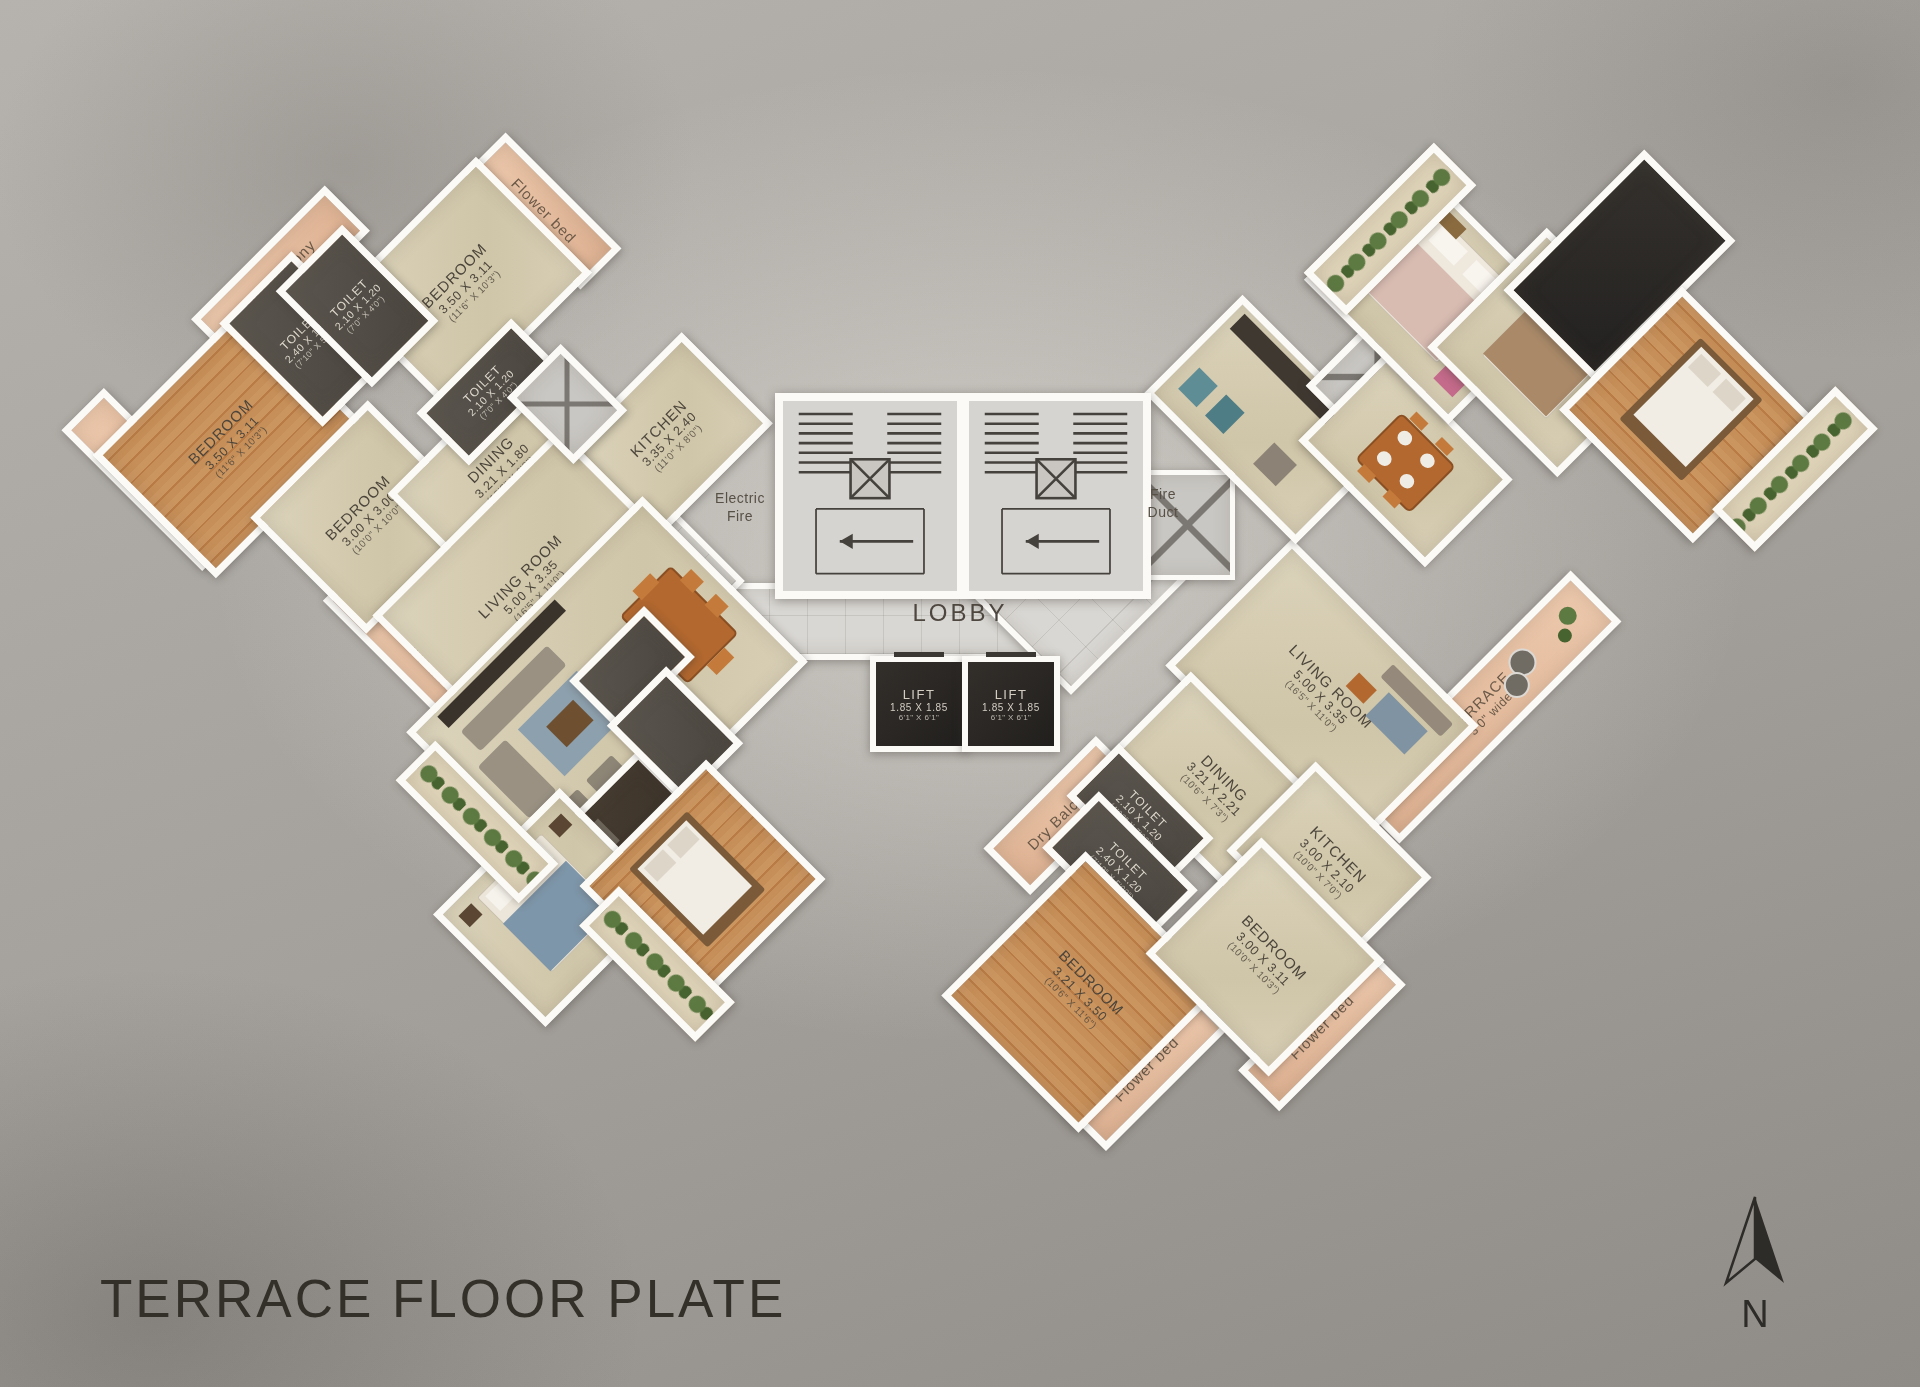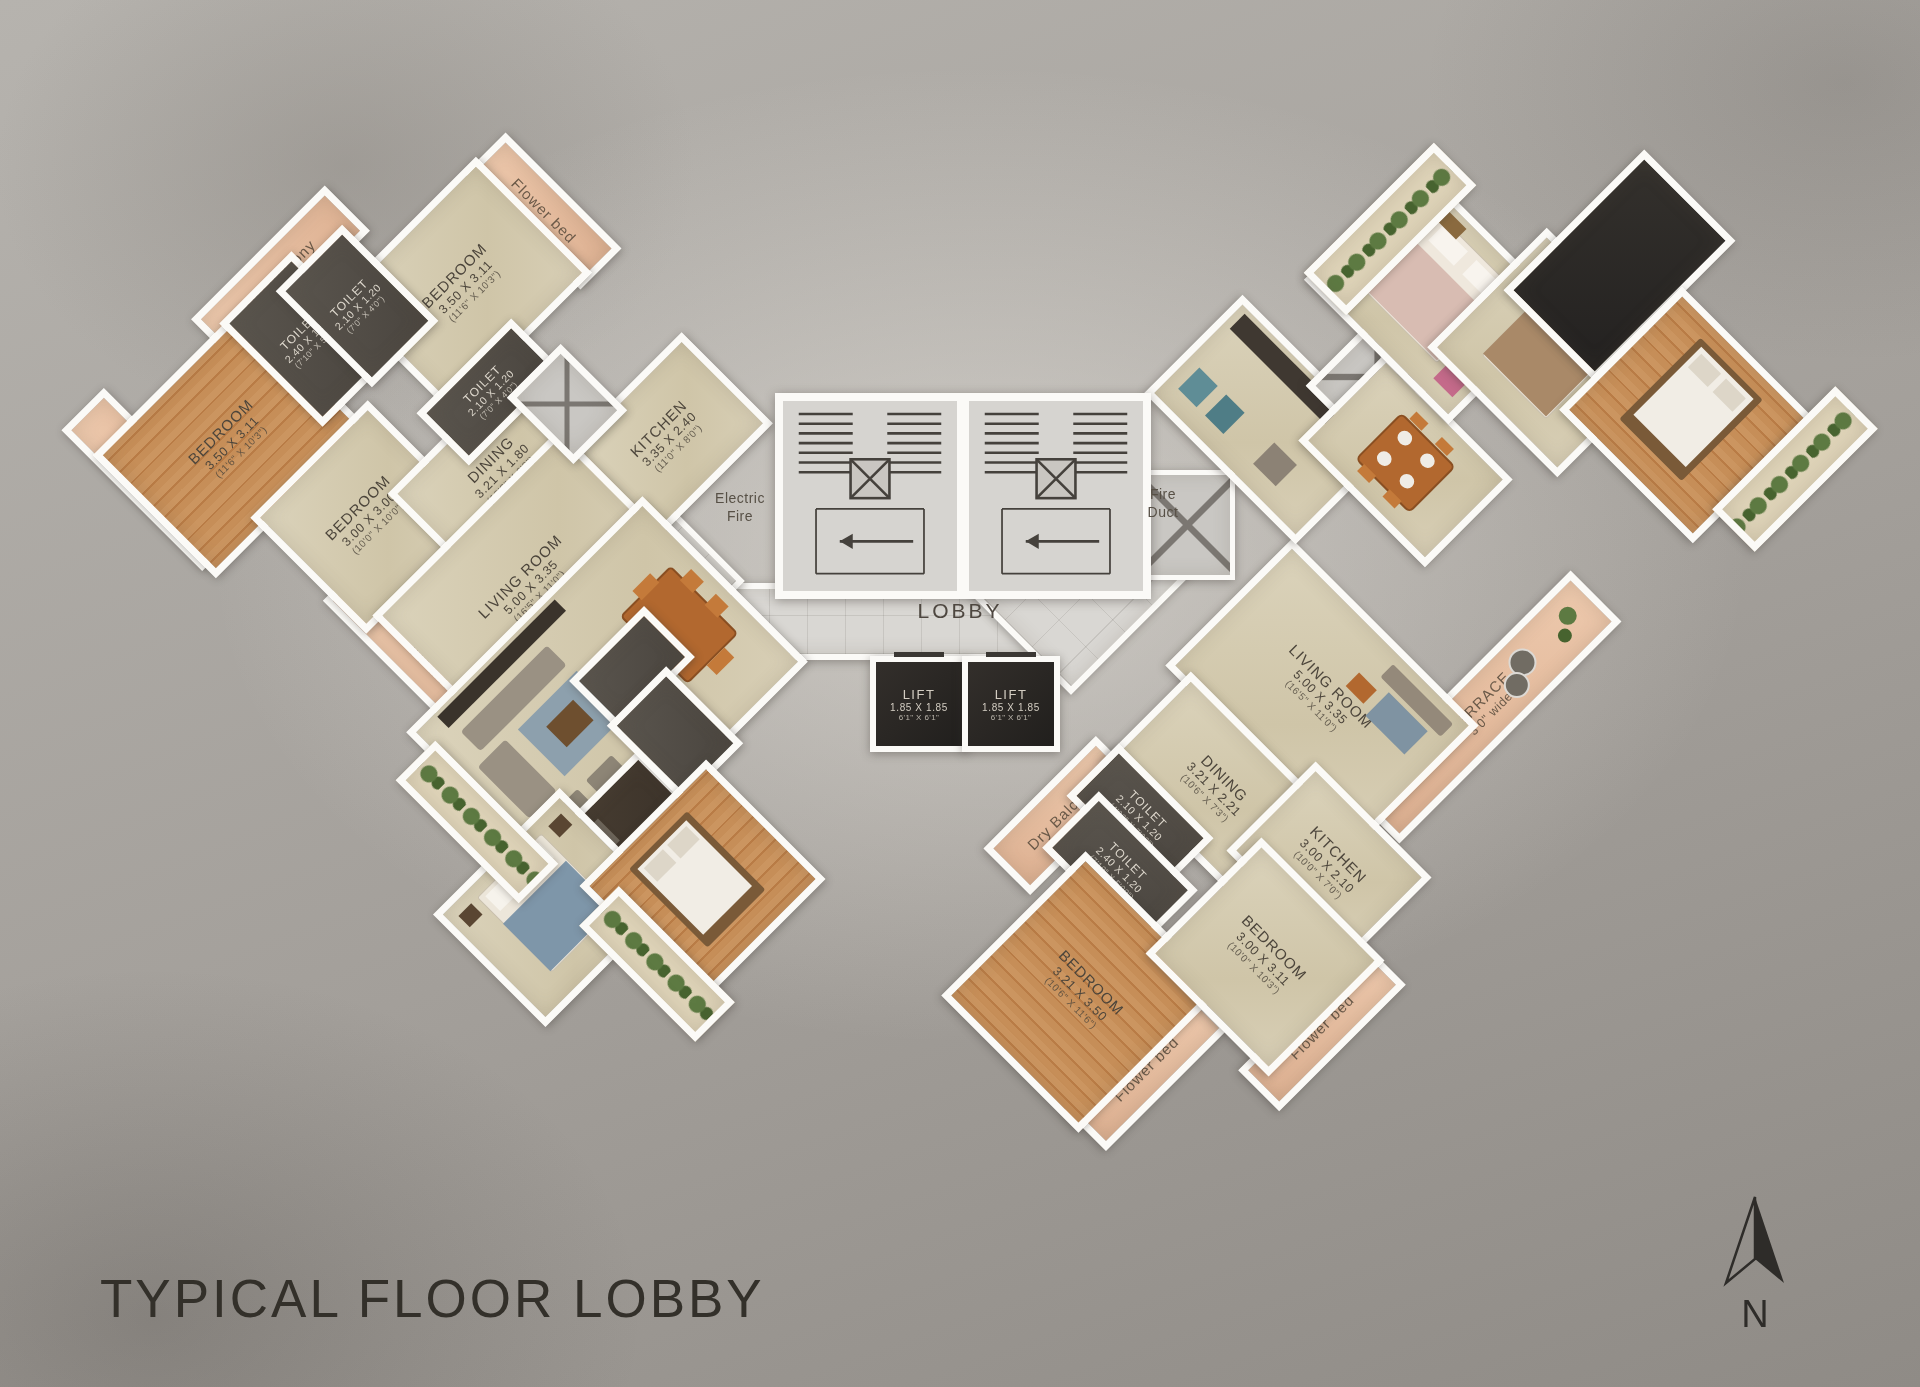--- a/index.html
+++ b/index.html
@@ -53,21 +53,21 @@
             display:flex;}
   #stairbox .shaft{flex:1;position:relative;}
   #stairbox .mid{width:12px;background:var(--wall);}
   .lift{position:absolute;width:86px;height:84px;background:linear-gradient(135deg,#332f2b,#211f1d);
         border:6px solid var(--wall);box-shadow:0 2px 9px rgba(55,50,44,.4);
         display:flex;align-items:center;justify-content:center;text-align:center;color:#d3cdc2;}
   .lift .rn{font-size:13px;letter-spacing:1.5px;} .lift .rd{font-size:10px;} .lift .rf{font-size:8px;opacity:.85;}
   .lift:before{content:"";position:absolute;top:-10px;left:18px;right:18px;height:5px;background:#3b3834;}
   .corelbl{position:absolute;color:#57504656;color:#575046;font-size:14px;letter-spacing:.5px;
            white-space:pre-line;text-align:center;line-height:1.25;}
-  #lobby-label{font-size:21px;letter-spacing:3px;color:#4e4740;}
+  #lobby-label{font-size:24px;letter-spacing:3px;color:#4e4740;}
   
   #title{position:absolute;left:100px;top:1268px;font-size:53px;letter-spacing:3px;
          color:#33302a;font-weight:300;}
   #north{position:absolute;left:1700px;top:1195px;width:110px;text-align:center;color:#2e2c29;}
   #north .n{font-size:38px;margin-top:2px;font-weight:300;}
 </style>
 </head>
 <body>
 
 <div id="stage">
@@ -367,21 +367,21 @@
     </div>
   </div>
   <div class="lift" style="left:962px;top:656px;">
     <div class="lbl">
       <div class="rn">LIFT</div>
       <div class="rd">1.85 X 1.85</div>
       <div class="rf">6'1" X 6'1"</div>
     </div>
   </div>
 
-  <div id="title">TYPICAL FLOOR LOBBY</div>
+  <div id="title">TERRACE FLOOR PLATE</div>
   <div id="north">
     <svg width="74" height="92" viewBox="0 0 74 92">
       <polygon points="37,2 8,88 37,64" fill="none" stroke="#2e2c29" stroke-width="2.5"></polygon>
       <polygon points="37,2 37,64 66,88" fill="#2e2c29"></polygon>
     </svg>
     <div class="n">N</div>
   </div>
 
 </div>
 

